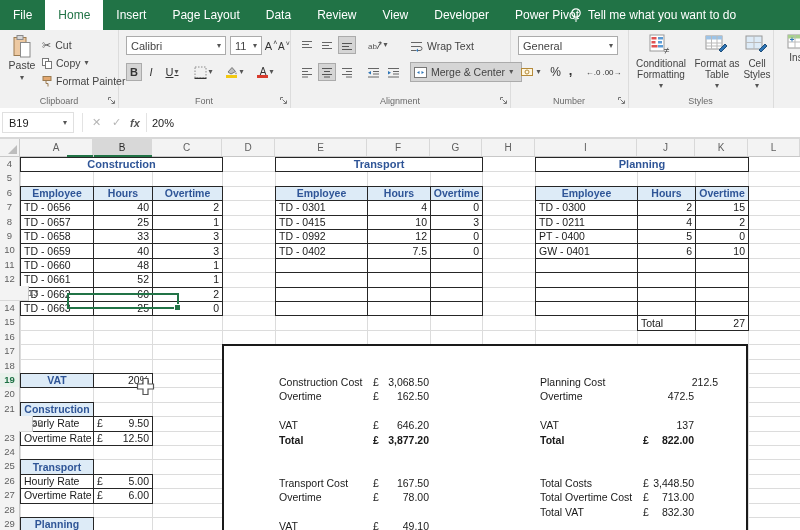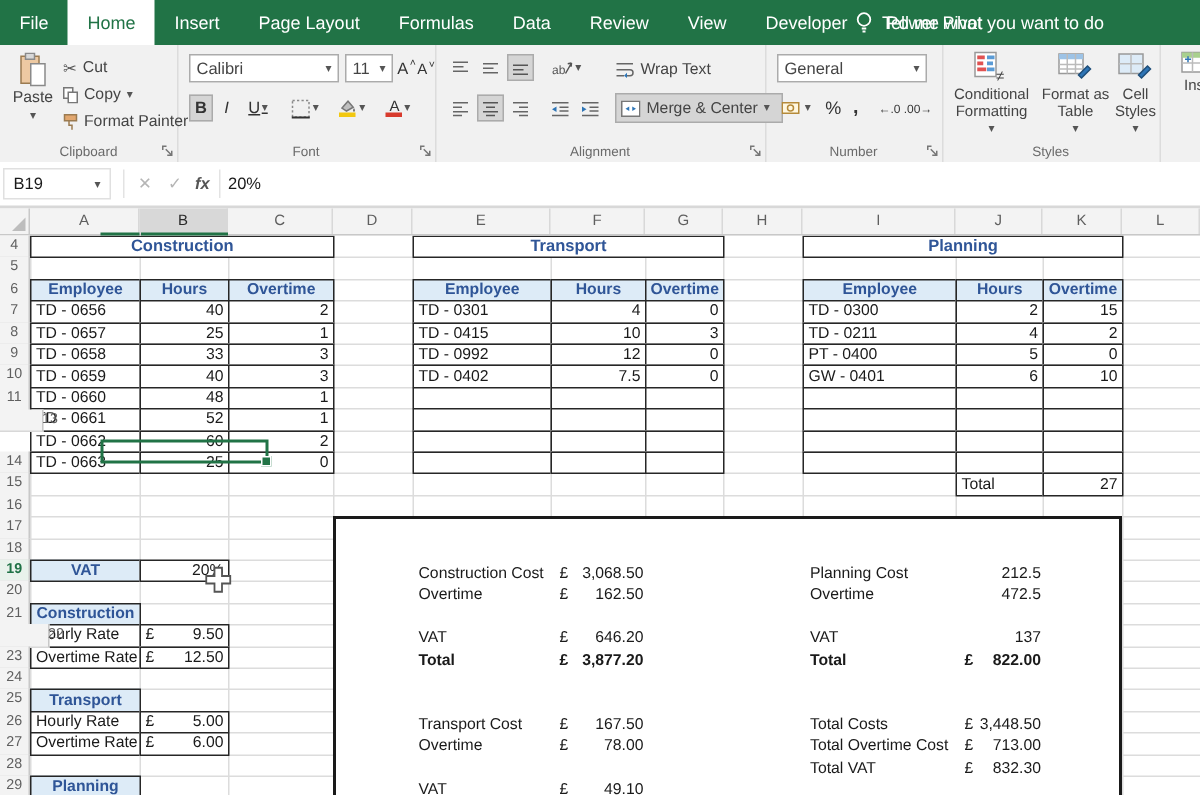--- a/index.html
+++ b/index.html
@@ -64,21 +64,20 @@
 </head>
 <body>
 
 <div class="app">
 
   <div class="tabbar" id="tabs">
       <div class="tab">File</div>
       <div class="tab active">Home</div>
       <div class="tab">Insert</div>
       <div class="tab">Page Layout</div>
-      <div class="tab">Formulas</div>
       <div class="tab">Data</div>
       <div class="tab">Review</div>
       <div class="tab">View</div>
       <div class="tab">Developer</div>
       <div class="tab">Power Pivot</div>
     </div>
   <div class="tellme">
     <svg width="12" height="16" viewBox="0 0 12 16">
       <circle cx="6" cy="6" r="4.2" fill="none" stroke="#fff" stroke-width="1.2"></circle>
       <line x1="4.5" y1="12" x2="7.5" y2="12" stroke="#fff" stroke-width="1.2"></line>
@@ -414,21 +413,21 @@
   <div id="sheet" style="position:absolute;left:0;top:0;right:0;bottom:0;pointer-events:none">
       <div class="rowhdr" style="top: 157px; height: 15.4px;">4</div>
       <div class="rowhdr" style="top: 171.4px; height: 15.4px;">5</div>
       <div class="rowhdr" style="top: 185.8px; height: 15.4px;">6</div>
       <div class="rowhdr" style="top: 200.2px; height: 15.4px;">7</div>
       <div class="rowhdr" style="top: 214.6px; height: 15.4px;">8</div>
       <div class="rowhdr" style="top: 229px; height: 15.4px;">9</div>
       <div class="rowhdr" style="top: 243.4px; height: 15.4px;">10</div>
       <div class="rowhdr" style="top: 257.8px; height: 15.4px;">11</div>
       <div class="rowhdr" style="top: 272.2px; height: 15.4px;">12</div>
-      <div class="rowhdr" style="top: 273px; height: 15.4px; padding-left: 28px;">13</div>
+      <div class="rowhdr" style="top: 286px; height: 15.4px; padding-left: 28px;">13</div>
       <div class="rowhdr" style="top: 301px; height: 15.4px;">14</div>
       <div class="rowhdr" style="top: 315.4px; height: 15.4px;">15</div>
       <div class="rowhdr" style="top: 329.8px; height: 15.4px;">16</div>
       <div class="rowhdr" style="top: 344.2px; height: 15.4px;">17</div>
       <div class="rowhdr" style="top: 358.6px; height: 15.4px;">18</div>
       <div class="rowhdr sel" style="top: 373px; height: 15.4px;">19</div>
       <div class="rowhdr" style="top: 387.4px; height: 15.4px;">20</div>
       <div class="rowhdr" style="top: 401.8px; height: 15.4px;">21</div>
       <div class="rowhdr" style="top: 416.2px; height: 15.4px; padding-left: 32px;">22</div>
       <div class="rowhdr" style="top: 430.6px; height: 15.4px;">23</div>
@@ -604,21 +603,21 @@
       <div class="inv-lbl" style="left: 55px; top: 129.8px;">Transport Cost</div>
       <div class="inv-cur" style="left: 149px; top: 129.8px;">£</div>
       <div class="inv-val" style="left: 145px; top: 129.8px; width: 60px;">167.50</div>
       <div class="inv-lbl" style="left: 55px; top: 144.2px;">Overtime</div>
       <div class="inv-cur" style="left: 149px; top: 144.2px;">£</div>
       <div class="inv-val" style="left: 145px; top: 144.2px; width: 60px;">78.00</div>
       <div class="inv-lbl" style="left: 55px; top: 173px;">VAT</div>
       <div class="inv-cur" style="left: 149px; top: 173px;">£</div>
       <div class="inv-val" style="left: 145px; top: 173px; width: 60px;">49.10</div>
       <div class="inv-lbl" style="left: 316px; top: 29px;">Planning Cost</div>
-      <div class="inv-val" style="left: 417px; top: 29px; width: 53px;">212.5</div>
+      <div class="inv-val" style="left: 441px; top: 29px; width: 53px;">212.5</div>
       <div class="inv-lbl" style="left: 316px; top: 43.4px;">Overtime</div>
       <div class="inv-val" style="left: 417px; top: 43.4px; width: 53px;">472.5</div>
       <div class="inv-lbl" style="left: 316px; top: 72.2px;">VAT</div>
       <div class="inv-val" style="left: 417px; top: 72.2px; width: 53px;">137</div>
       <div class="inv-lbl bold" style="left: 316px; top: 86.6px;">Total</div>
       <div class="inv-cur bold" style="left: 419px; top: 86.6px;">£</div>
       <div class="inv-val bold" style="left: 417px; top: 86.6px; width: 53px;">822.00</div>
       <div class="inv-lbl" style="left: 316px; top: 129.8px;">Total Costs</div>
       <div class="inv-cur" style="left: 419px; top: 129.8px;">£</div>
       <div class="inv-val" style="left: 417px; top: 129.8px; width: 53px;">3,448.50</div>

